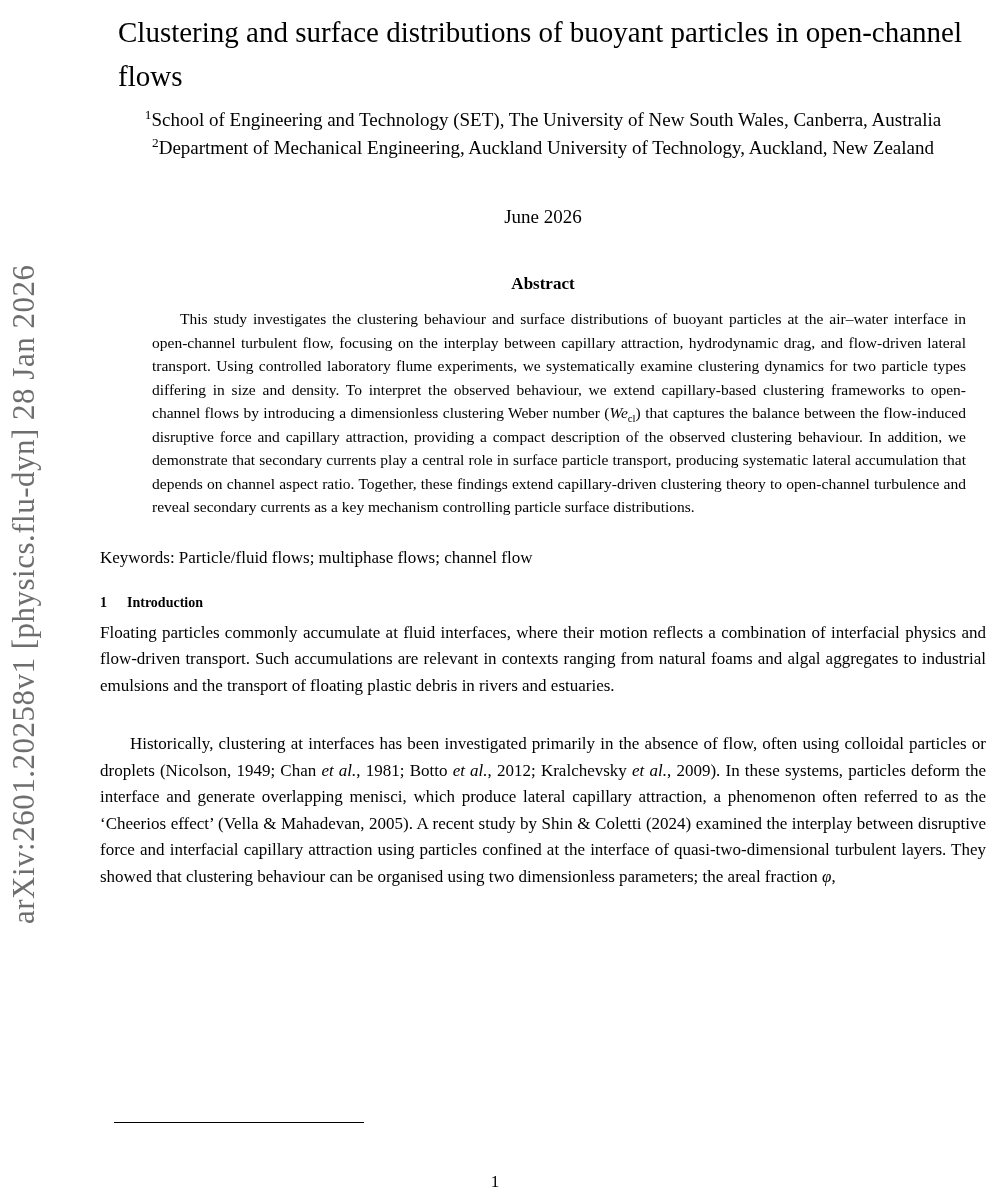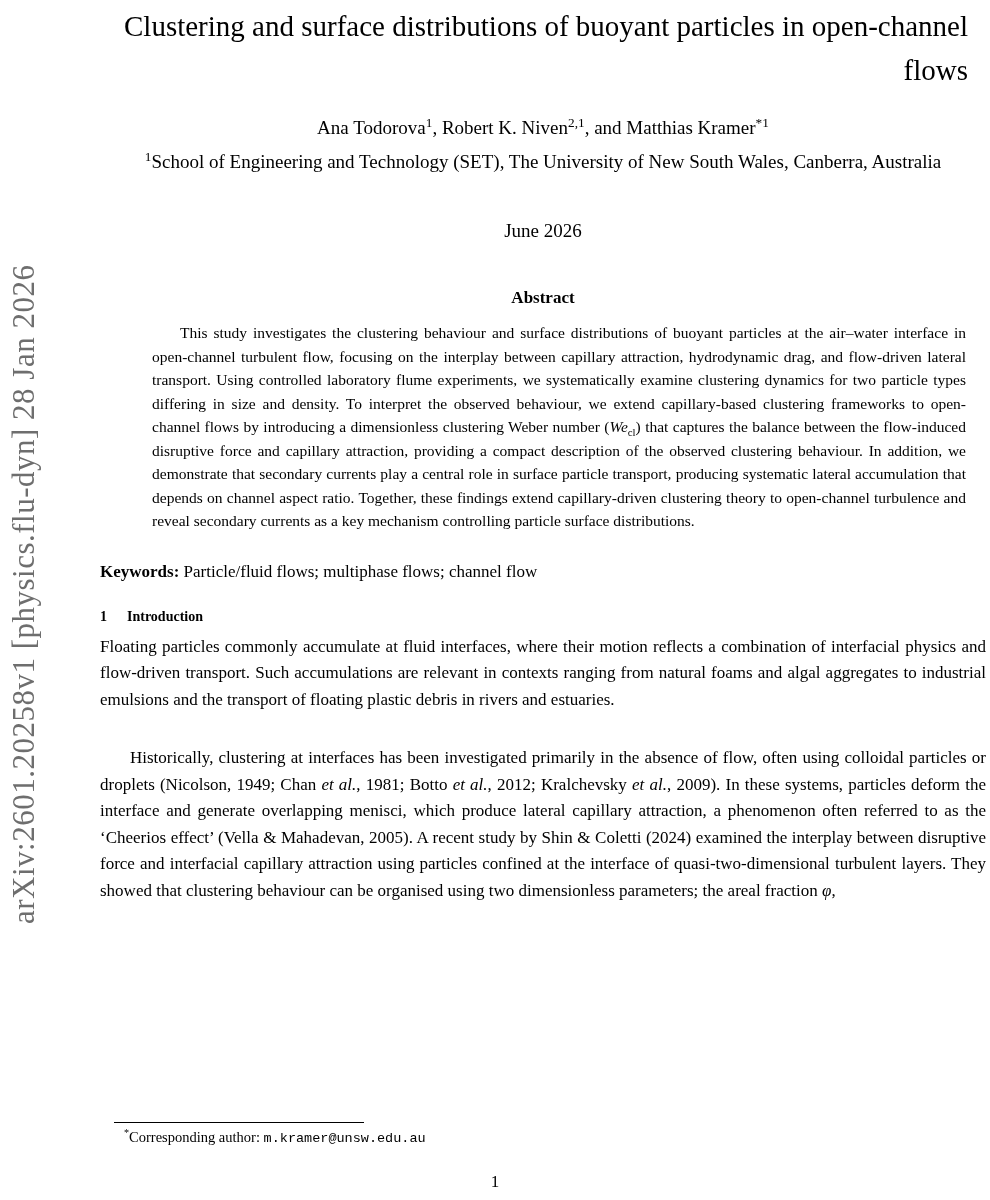--- a/index.html
+++ b/index.html
@@ -24,24 +24,24 @@
     letter-spacing: 0.5px;
     color: #6e6e6e;
   }
   .content {
     position: absolute;
     left: 100px;
     top: 0;
     width: 886px;
   }
   .title {
-    margin-top: 4px;
+    margin-top: 10px;
     font-size: 29px;
     font-weight: normal;
-    text-align: right;
+    text-align: left;
     line-height: 44px;
     max-width: 850px;
     margin-left: auto;
     margin-right: auto;
   }
   .authors {
     margin-top: 24px;
     text-align: center;
     font-size: 19px;
     line-height: 24px;
@@ -72,21 +72,21 @@
     font-size: 15.5px;
     line-height: 23.5px;
     text-align: justify;
     text-indent: 28px;
   }
   .keywords {
     margin-top: 28px;
     font-size: 17px;
     line-height: 22px;
   }
-  .keywords .kw-label { font-weight: bold; }
+  .keywords .kw-label { font-weight: normal; }
   .section-heading {
     margin-top: 26px;
     font-size: 14px;
     font-weight: bold;
   }
   .section-heading .sec-num { margin-right: 20px; }
   .body-par {
     font-size: 17px;
     line-height: 26.5px;
     text-align: justify;
@@ -126,42 +126,41 @@
 <body>
 
 <div class="page">
 
   <div class="arxiv-watermark">arXiv:2601.20258v1  [physics.flu-dyn]  28 Jan 2026</div>
 
   <div class="content">
 
     <h1 class="title">Clustering and surface distributions of buoyant particles in open-channel flows</h1>
 
-    <div class="authors"><span>Ana Todorova</span><sup>1</sup><span>, Robert K. Niven</span><sup>2,1</sup><span>, and Matthias Kramer</span><sup>*1</sup></div>
 
     <div class="affiliations">
       <div><sup>1</sup><span>School of Engineering and Technology (SET), The University of New South Wales, Canberra, Australia</span></div>
+      <div><sup>2</sup><span>Department of Mechanical Engineering, Auckland University of Technology, Auckland, New Zealand</span></div>
     </div>
 
     <div class="date">June 2026</div>
 
     <div class="abstract-heading">Abstract</div>
 
     <p class="abstract-text"><span>This study investigates the clustering behaviour and surface distributions of buoyant particles at the air–water interface in open-channel turbulent flow, focusing on the interplay between capillary attraction, hydrodynamic drag, and flow-driven lateral transport. Using controlled laboratory flume experiments, we systematically examine clustering dynamics for two particle types differing in size and density. To interpret the observed behaviour, we extend capillary-based clustering frameworks to open-channel flows by introducing a dimensionless clustering Weber number (</span><em>We</em><sub>cl</sub><span>) that captures the balance between the flow-induced disruptive force and capillary attraction, providing a compact description of the observed clustering behaviour. In addition, we demonstrate that secondary currents play a central role in surface particle transport, producing systematic lateral accumulation that depends on channel aspect ratio. Together, these findings extend capillary-driven clustering theory to open-channel turbulence and reveal secondary currents as a key mechanism controlling particle surface distributions.</span></p>
 
     <div class="keywords"><span class="kw-label">Keywords:</span><span> Particle/fluid flows; multiphase flows; channel flow</span></div>
 
     <h2 class="section-heading"><span class="sec-num">1</span><span>Introduction</span></h2>
 
     <p class="body-par first">Floating particles commonly accumulate at fluid interfaces, where their motion reflects a combination of interfacial physics and flow-driven transport. Such accumulations are relevant in contexts ranging from natural foams and algal aggregates to industrial emulsions and the transport of floating plastic debris in rivers and estuaries.</p>
 
     <p class="body-par indent"><span>Historically, clustering at interfaces has been investigated primarily in the absence of flow, often using colloidal particles or droplets (Nicolson, 1949; Chan </span><em>et al.</em><span>, 1981; Botto </span><em>et al.</em><span>, 2012; Kralchevsky </span><em>et al.</em><span>, 2009). In these systems, particles deform the interface and generate overlapping menisci, which produce lateral capillary attraction, a phenomenon often referred to as the ‘Cheerios effect’ (Vella &amp; Mahadevan, 2005). A recent study by Shin &amp; Coletti (2024) examined the interplay between disruptive force and interfacial capillary attraction using particles confined at the interface of quasi-two-dimensional turbulent layers. They showed that clustering behaviour can be organised using two dimensionless parameters; the areal fraction </span><em>φ</em><span>,</span></p>
 
   </div>
 
   <div class="footnote-area">
     <div class="footnote-rule"></div>
-    <div class="footnote-text"><sup>*</sup><span>Corresponding author: </span><span class="footnote-email">m.kramer@unsw.edu.au</span></div>
   </div>
 
   <div class="page-number">1</div>
 
 </div>
 
 </body></html>

